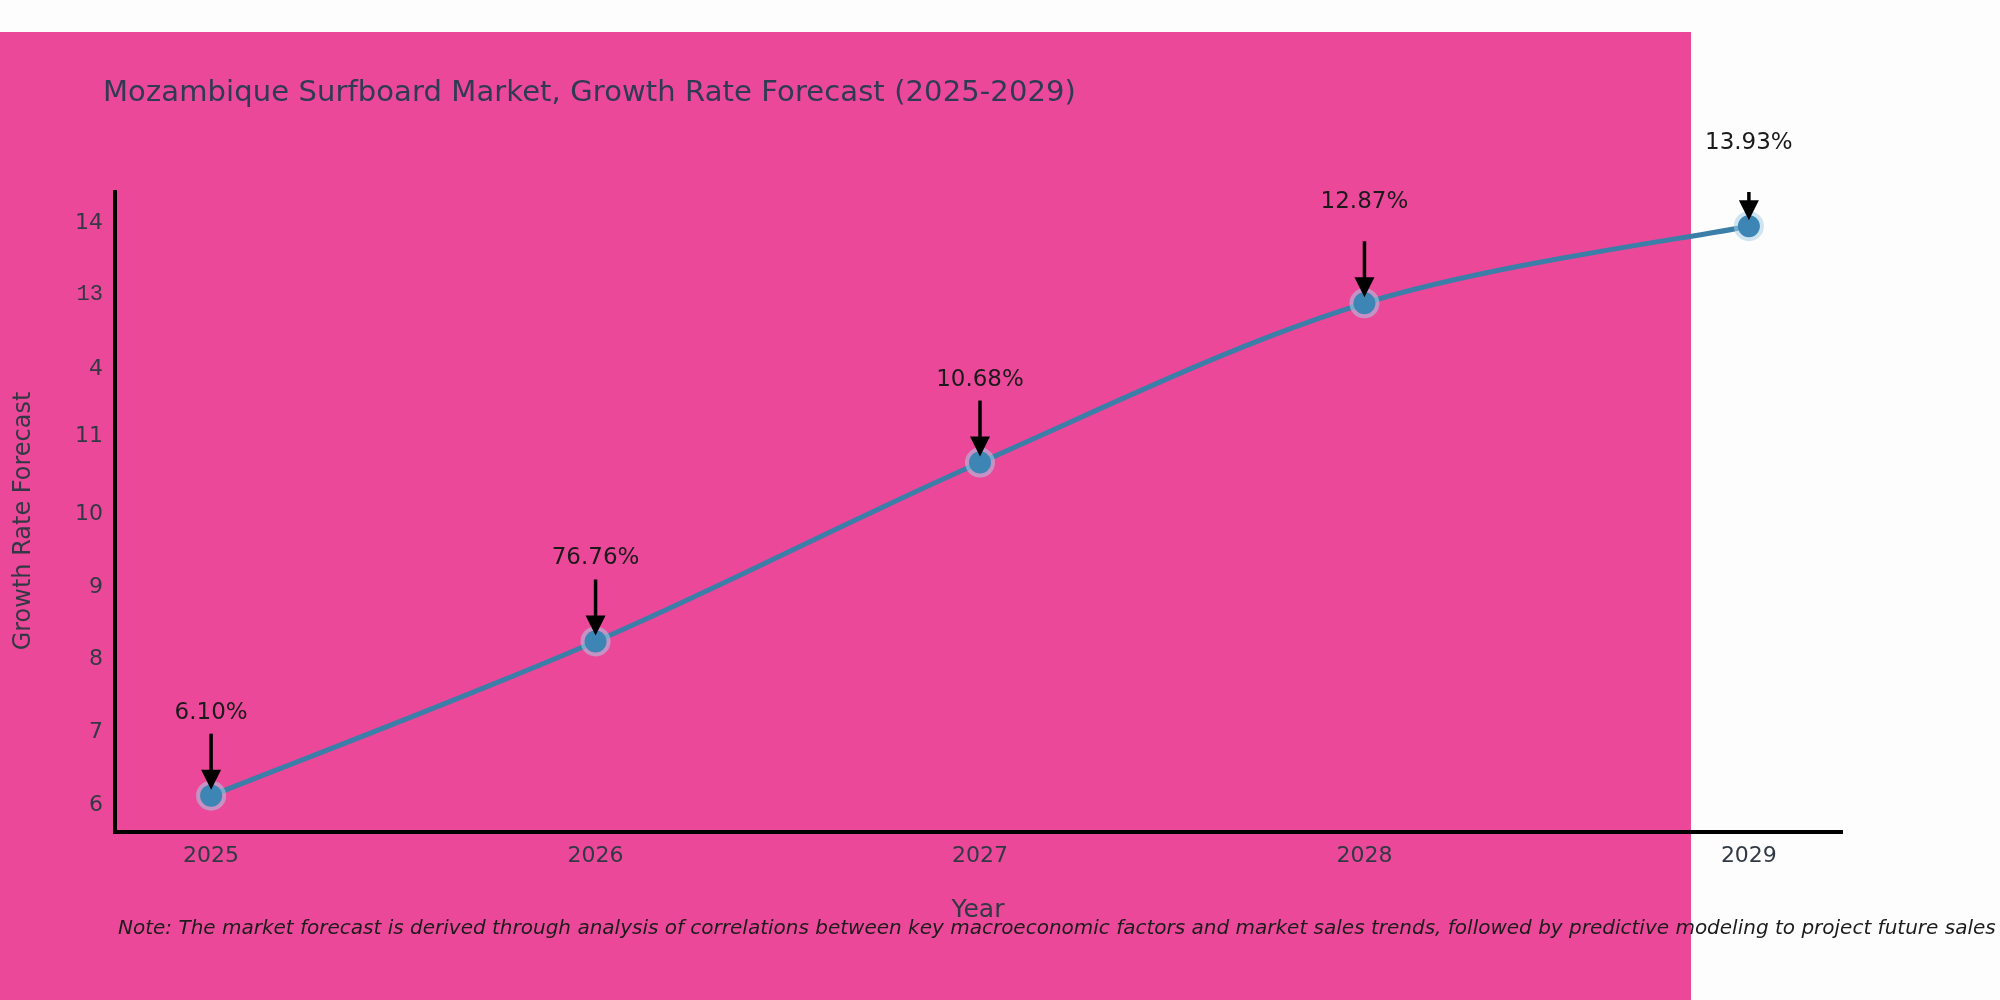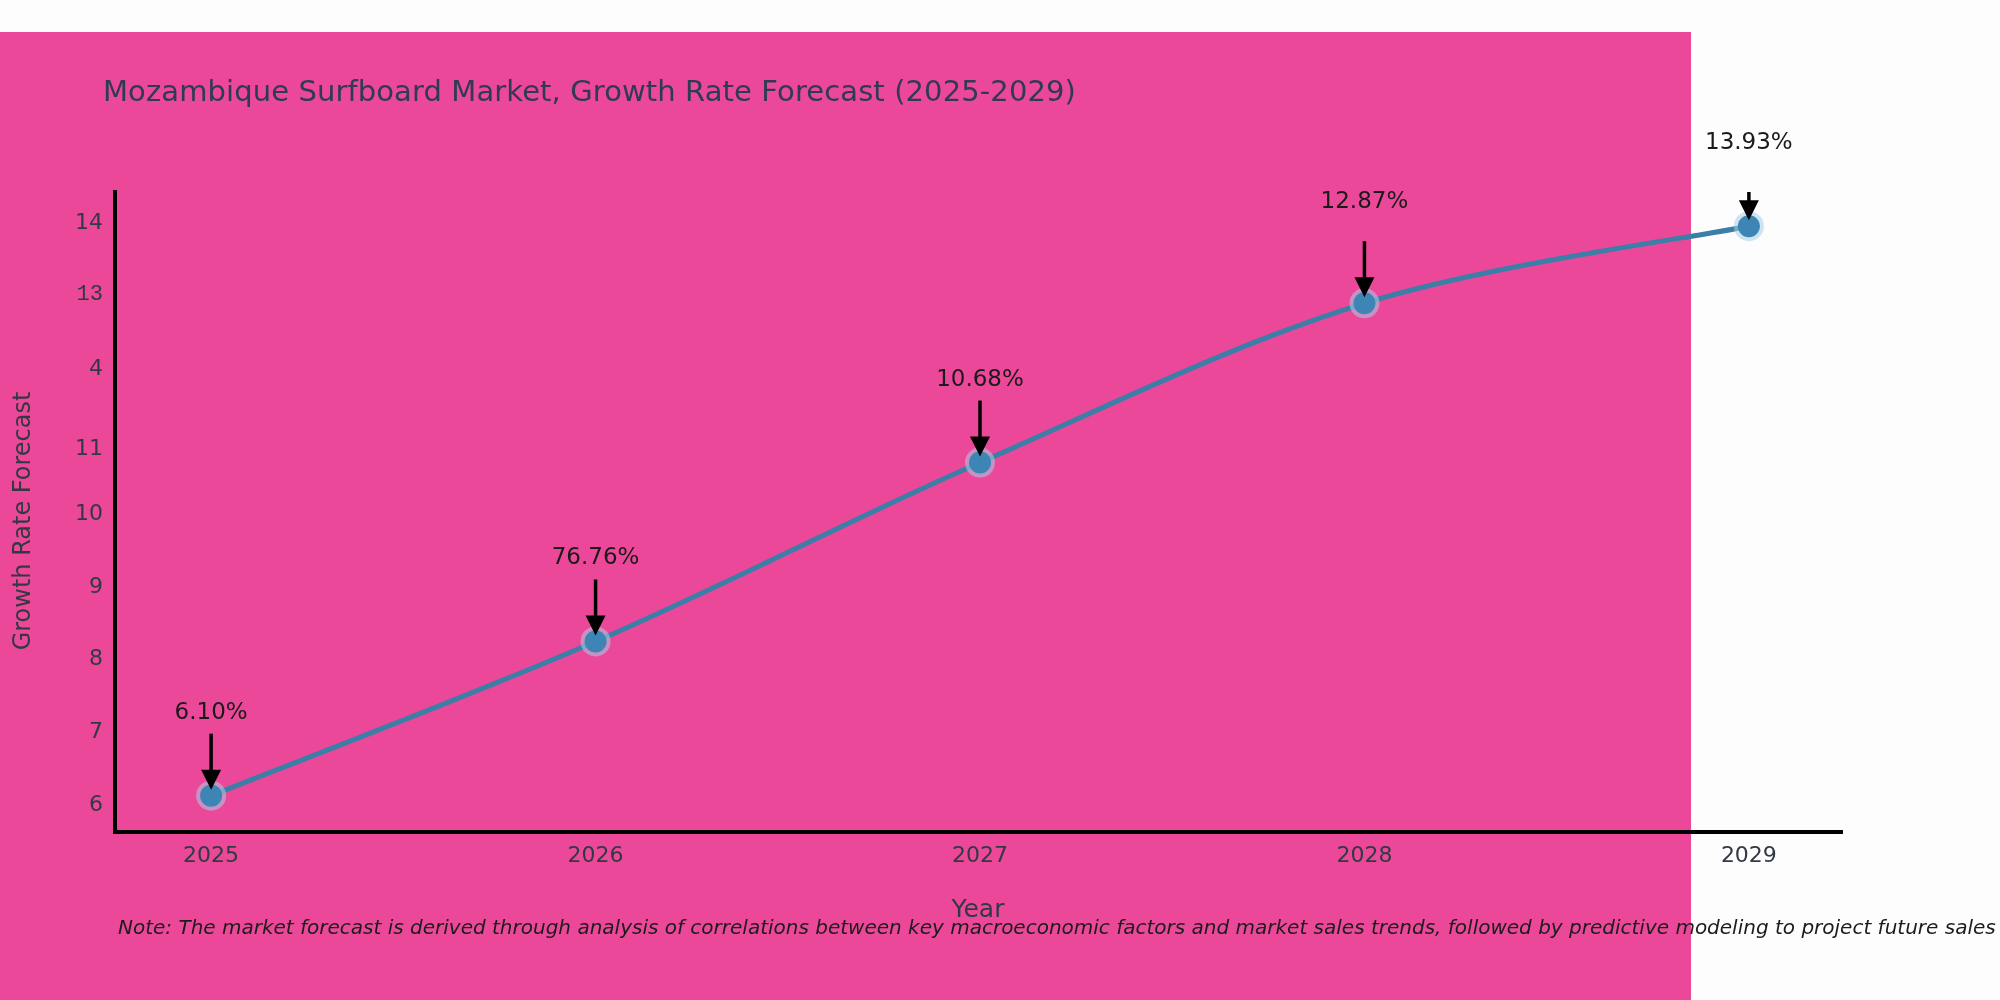--- a/index.html
+++ b/index.html
@@ -122,21 +122,21 @@
   <div id="chart-title">Mozambique Surfboard Market, Growth Rate Forecast (2025-2029)</div>
 
   <div id="y-axis-title">Growth Rate Forecast</div>
 
   <div id="y-tick-container">
       <div class="y-tick-label" style="top: 770.909px;">6</div>
       <div class="y-tick-label" style="top: 698.182px;">7</div>
       <div class="y-tick-label" style="top: 625.455px;">8</div>
       <div class="y-tick-label" style="top: 552.727px;">9</div>
       <div class="y-tick-label" style="top: 480px;">10</div>
-      <div class="y-tick-label" style="top: 415px; text-align: right;">11</div>
+      <div class="y-tick-label" style="top: 402px; text-align: right;">11</div>
       <div class="y-tick-label" style="top: 334.545px;">4</div>
       <div class="y-tick-label" style="top: 261.818px; font-family: Liberation Mono, monospace;">13</div>
       <div class="y-tick-label" style="top: 189.091px;">14</div>
     </div>
 
   <div id="y-axis-spine"></div>
   <div id="x-axis-spine"></div>
 
   <div id="plot-area">
     <svg id="series-svg" width="1845" height="640" viewBox="0 0 1845 640">

